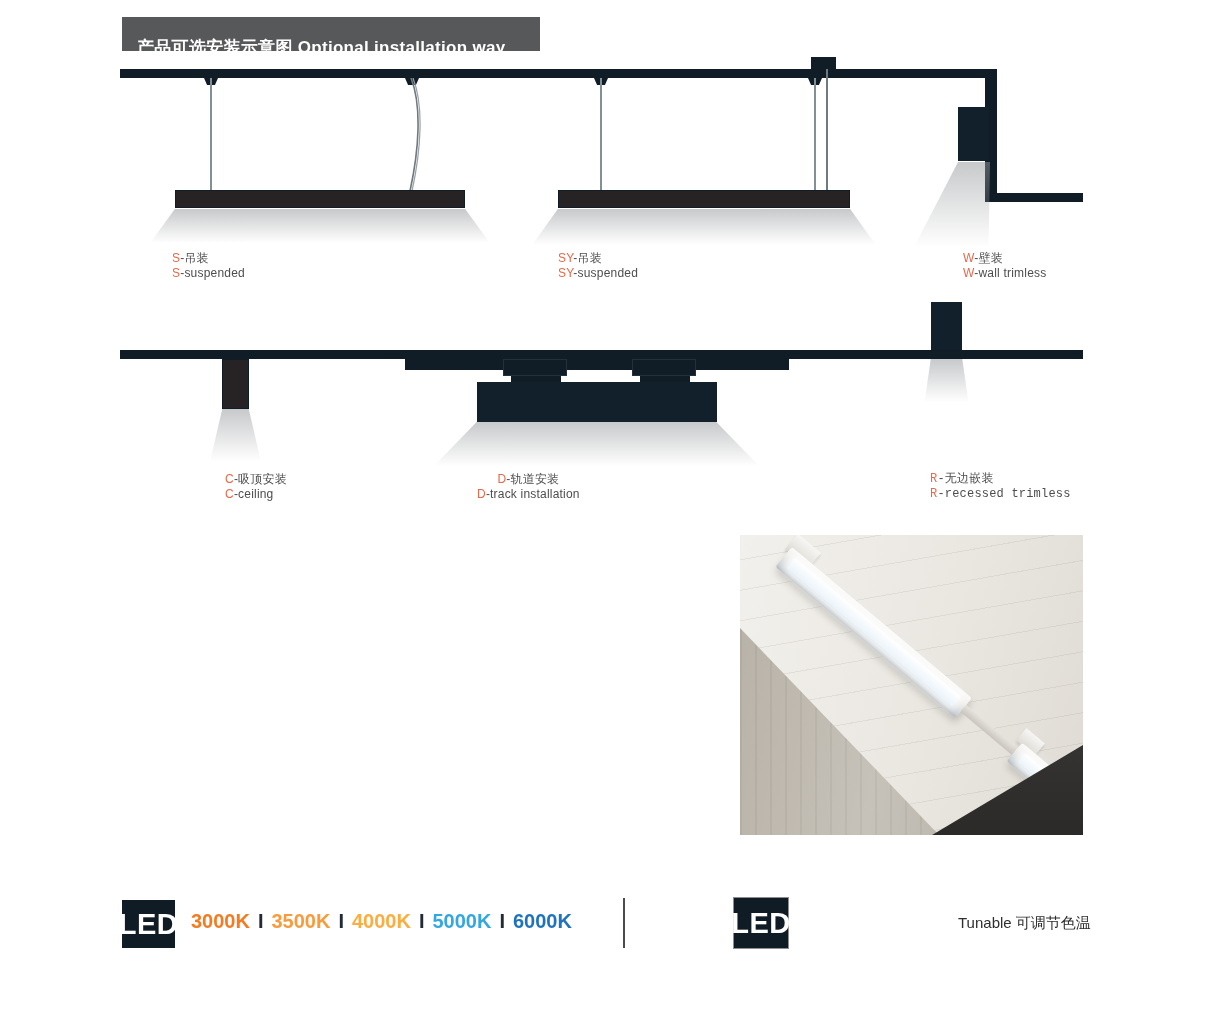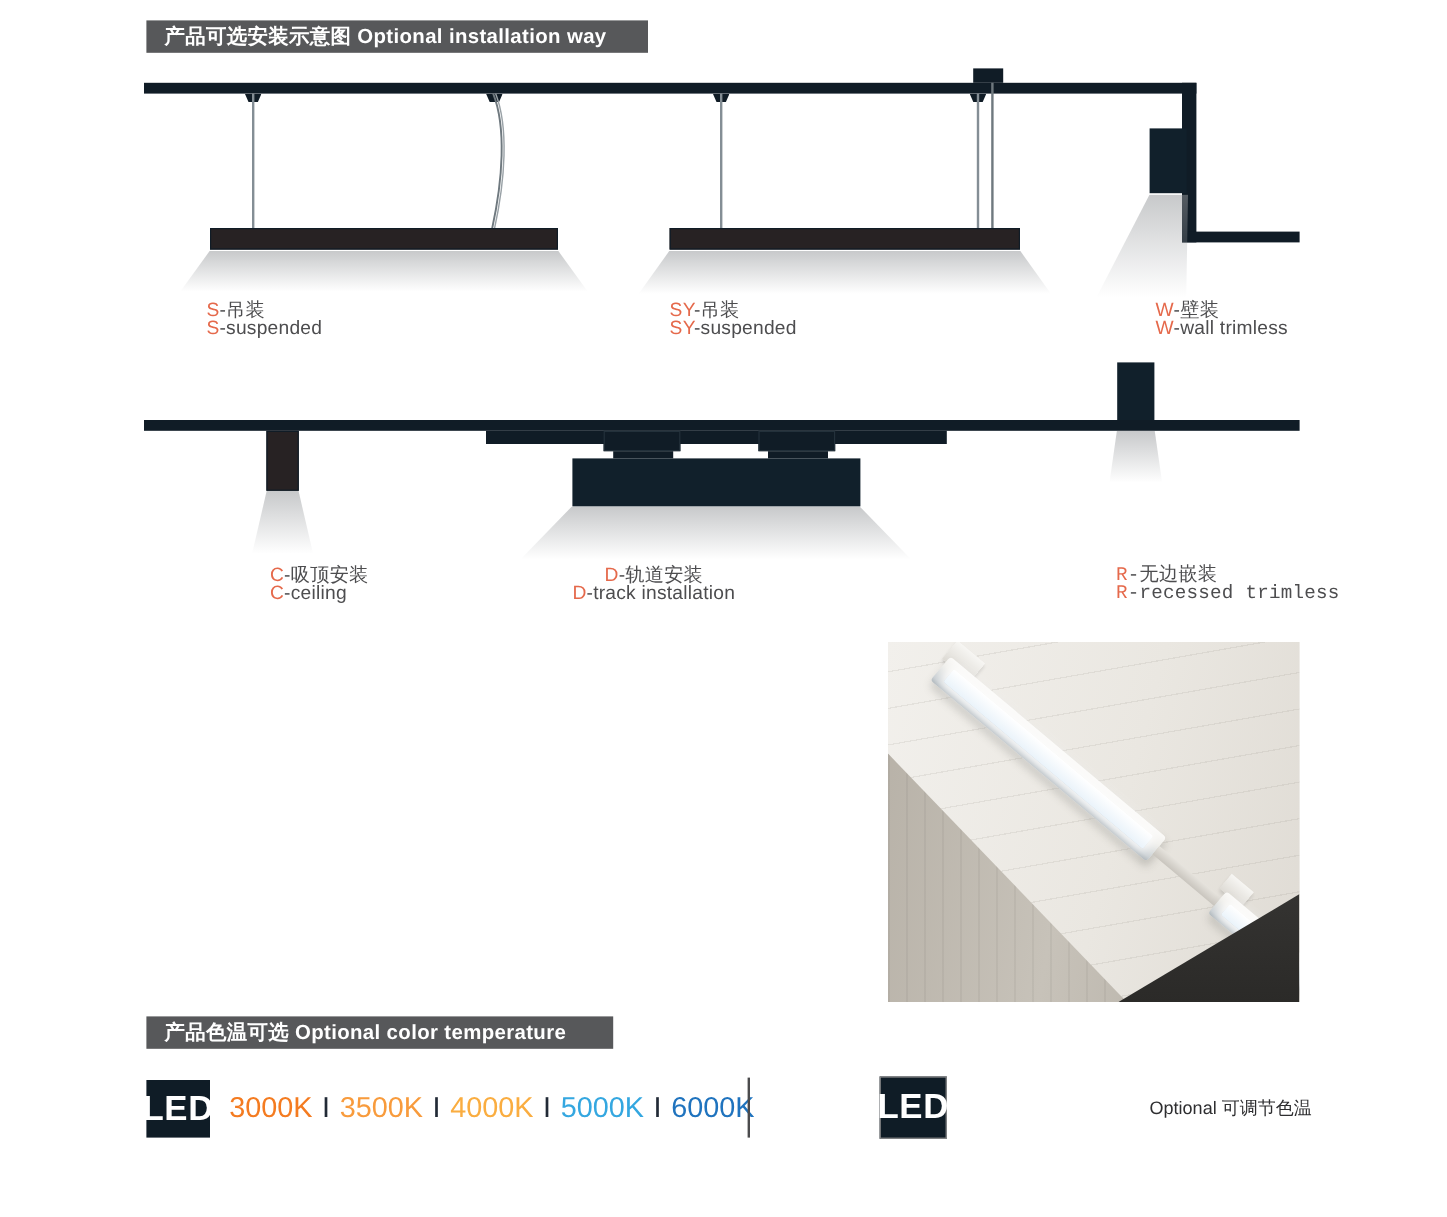--- a/index.html
+++ b/index.html
@@ -4,30 +4,30 @@
 <style>
   html,body{margin:0;padding:0;background:#fff;}
   .page{
     position:relative;width:1206px;height:1014px;background:#fff;overflow:hidden;
     font-family:"Liberation Sans",sans-serif;
   }
   .abs{position:absolute;}
   
   .banner{
     position:absolute;background:#57585A;color:#fff;font-size:17px;font-weight:bold;
-    height:27px;line-height:27px;padding:0 15px;letter-spacing:.3px;box-sizing:border-box;
+    height:27px;line-height:27px;padding:17px 15px;letter-spacing:.3px;box-sizing:border-box;
     white-space:nowrap;
   }
   
   .dark{background:#101C26;}
   .fixture{background:#272223;border:1px solid #101C26;box-sizing:border-box;}
   .rod{width:2px;background:#848E95;}
   .stub{background:#101C26;clip-path:polygon(0 0,100% 0,78% 100%,22% 100%);}
   .cone{background:linear-gradient(to bottom,rgba(148,151,154,.52) 0%,rgba(255,255,255,0) 92%);}
-  .diag-label{position:absolute;font-size:16px;line-height:15px;color:#4D4D4F;letter-spacing:.2px;white-space:nowrap;}
+  .diag-label{position:absolute;font-size:12px;line-height:15px;color:#4D4D4F;letter-spacing:.2px;white-space:nowrap;}
   
   .photo{
     position:absolute;left:740px;top:535px;width:343px;height:300px;overflow:hidden;
     background:linear-gradient(105deg,#F2F0EC 0%,#EAE7E1 55%,#DFDBD4 100%);
   }
   .photo-planks{position:absolute;inset:0;
     background:repeating-linear-gradient(350deg,rgba(128,123,113,.12) 0 1px,transparent 1px 30px);}
   .photo-wall{position:absolute;inset:0;clip-path:polygon(0 31%,58% 100%,0 100%);
     background:
       repeating-linear-gradient(90deg,rgba(0,0,0,.045) 0 2px,transparent 2px 15px),
@@ -39,21 +39,21 @@
   .canopy{position:absolute;background:linear-gradient(#F7F6F3,#DEDBD5);box-shadow:1px 2px 3px rgba(0,0,0,.12);}
   .lum{position:absolute;background:linear-gradient(to bottom,#FBFAF8 0%,#EFEEEA 35%,#C8CED2 85%,#AFB7BC 100%);
     border-radius:3px;box-shadow:3px 4px 7px rgba(90,88,84,.28);}
   .lens{position:absolute;left:9px;right:9px;top:6px;bottom:6px;border-radius:2px;
     background:linear-gradient(to bottom,#FFFFFF 0%,#EAF3FA 100%);
     box-shadow:0 0 10px 3px rgba(255,255,255,.95);}
   .track-conn{position:absolute;background:linear-gradient(#E6E3DD,#C9C5BE);}
   
   .led-badge{position:absolute;background:#0F1C26;color:#fff;display:flex;align-items:center;
     justify-content:center;font-weight:bold;font-size:29px;letter-spacing:.5px;}
-  .cct-values{position:absolute;font-size:24px;font-weight:normal;white-space:nowrap;}
+  .cct-values{position:absolute;font-size:20px;font-weight:bold;white-space:nowrap;}
   .cct-sep{margin:0 8px;}
   .cct-dash{margin:0 9px;}
   .tunable-note{position:absolute;font-size:15px;color:#2E2E30;white-space:nowrap;}
   .vdivider{position:absolute;width:2px;background:#4B4B4D;}
 </style>
 </head>
 <body>
 
 <div class="page">
 
@@ -139,36 +139,33 @@
       <div class="track-conn" style="left:235px;top:9px;width:68px;height:9px;"></div>
       <div class="canopy" style="left:296px;top:-12px;width:24px;height:16px;"></div>
       <div class="lum" style="left:302px;top:2px;width:160px;height:24px;">
         <div class="lens"></div>
       </div>
     </div>
     <div class="photo-wall"></div>
     <div class="photo-darkwedge"></div>
   </div>
 
-  <div class="banner" style="left:122px;top:847px;width:389px;">
-    <span>产品色温可选 Optional color temperature</span>
-  </div>
 
   <div class="led-badge" style="left:122px;top:900px;width:53px;height:48px;">
     <span>LED</span>
   </div>
 
   <div class="cct-values" style="left:191px;top:910px;">
     <span style="color: rgb(244, 123, 32);">3000K</span><span class="cct-sep" style="color: rgb(34, 42, 54);">I</span><span style="color: rgb(248, 155, 60);">3500K</span><span class="cct-sep" style="color: rgb(34, 42, 54);">I</span><span style="color: rgb(250, 173, 64);">4000K</span><span class="cct-sep" style="color: rgb(34, 42, 54);">I</span><span style="color: rgb(52, 167, 224);">5000K</span><span class="cct-sep" style="color: rgb(34, 42, 54);">I</span><span style="color: rgb(31, 115, 190);">6000K</span>
   </div>
 
   <div class="vdivider" style="left:623px;top:898px;height:50px;"></div>
 
   <div class="led-badge" style="left:733px;top:897px;width:56px;height:52px;border:1px solid #8E8E8E;box-sizing:border-box;">
     <span>LED</span>
   </div>
 
 
   <div class="tunable-note" style="left:958px;top:914px;">
-    <span>Optional 可调节色温</span>
+    <span>Tunable 可调节色温</span>
   </div>
 
 </div>
 
 </body></html>

